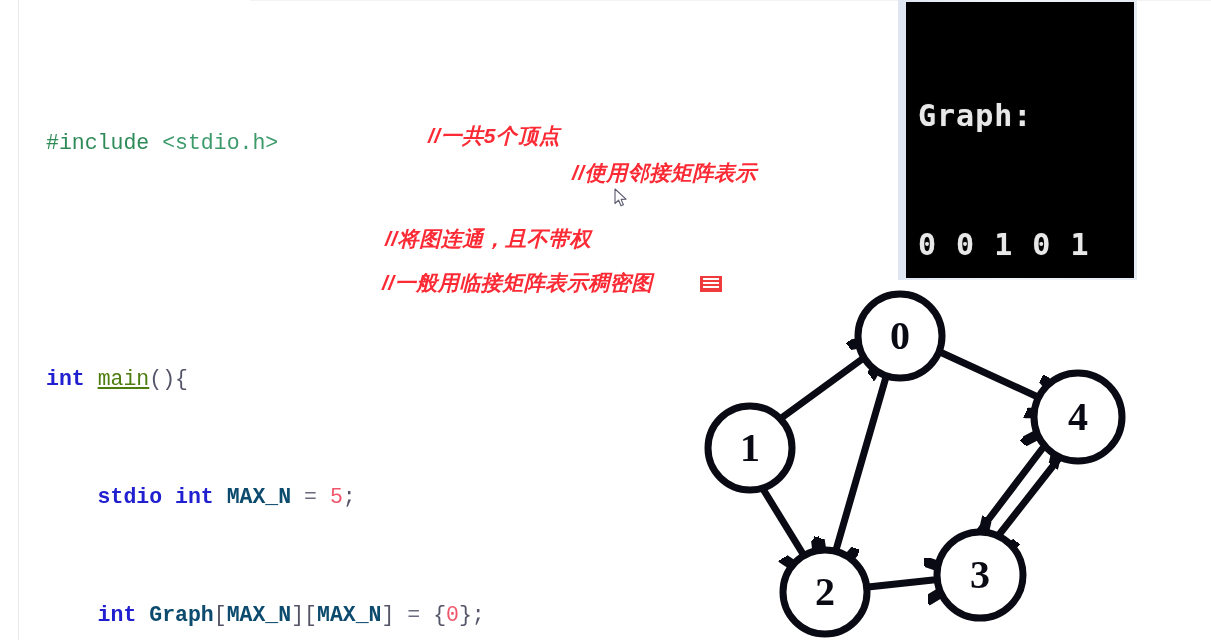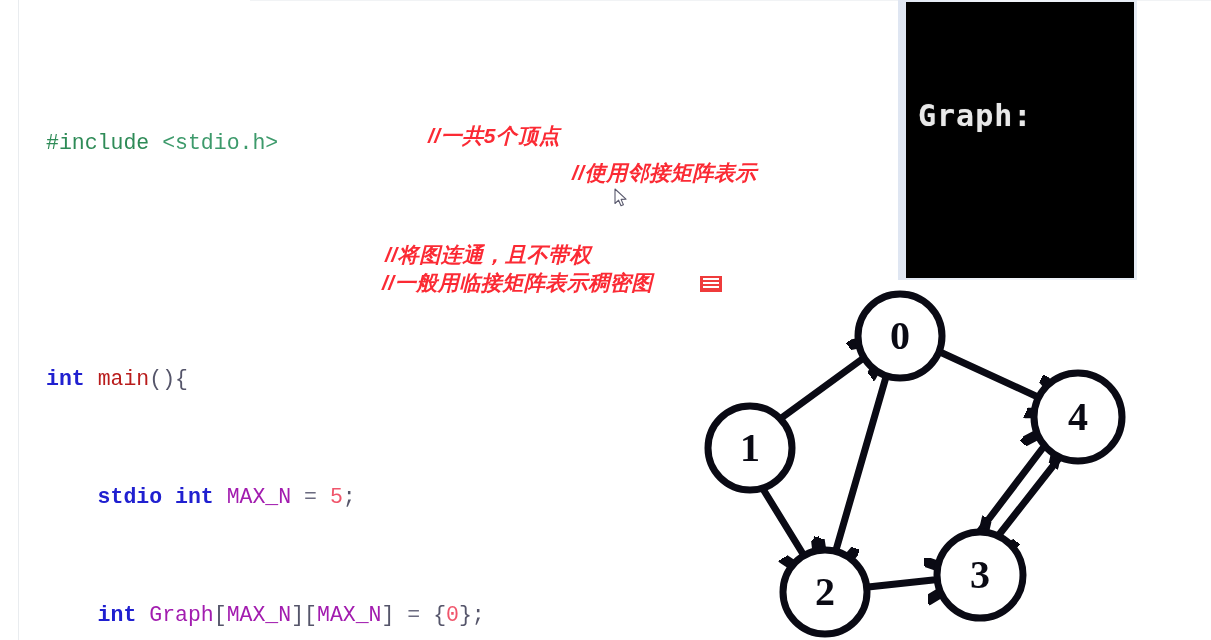--- a/index.html
+++ b/index.html
@@ -53,22 +53,22 @@
   }
   .code-line {
     white-space: pre;
     height: 29.5px;
   }
   .code-line.blank { height: 29.5px; }
 
   .tok-pre   { color: #2e8b57; }           
   .tok-hdr   { color: #3d9a6b; }           
   .tok-kw    { color: #2020d0; font-weight: bold; }           
-  .tok-fn    { color: #b91c1c; }           
-  .tok-id    { color: #a21caf; }
+  .tok-fn    { color: #4d7c0f; text-decoration: underline; }           
+  .tok-id    { color: #0c4a6e; font-weight: bold; }
   .tok-num   { color: #f0556b; }           
   .tok-punct { color: #55556a; }           
   .tok-op    { color: #6b6b80; }
   .cmt-abs {
     position: absolute;
     color: #fb2a34;
     font-family: "Liberation Sans", "DejaVu Sans", sans-serif;
     font-weight: bold;
     font-size: 21px;
     font-style: italic;
@@ -197,27 +197,28 @@
 
     
 
     
 
     
   </div>
 
   <span class="cmt-abs" style="left:428px; top:122px;">//一共5个顶点</span>
   <span class="cmt-abs" style="left:572px; top:159px;">//使用邻接矩阵表示</span>
-  <span class="cmt-abs" style="left:385px; top:241px;text-align:right;">//将图连通，且不带权</span>
+  <span class="cmt-abs" style="left:385px; top:225px;text-align:right;">//将图连通，且不带权</span>
   <span class="cmt-abs" style="left:382px; top:269px;font-style:italic;">//一般用临接矩阵表示稠密图</span>
 
   <div class="terminal-frame">
     <div class="terminal-screen">
       <div class="term-text">
         <div class="term-row">Graph:</div>
+        <div class="term-row">0 0 1 0 1</div>
         
         
         
         
       </div>
     </div>
   </div>
 
   <div class="wm">
     <svg width="30" height="16" viewBox="0 0 30 16">

